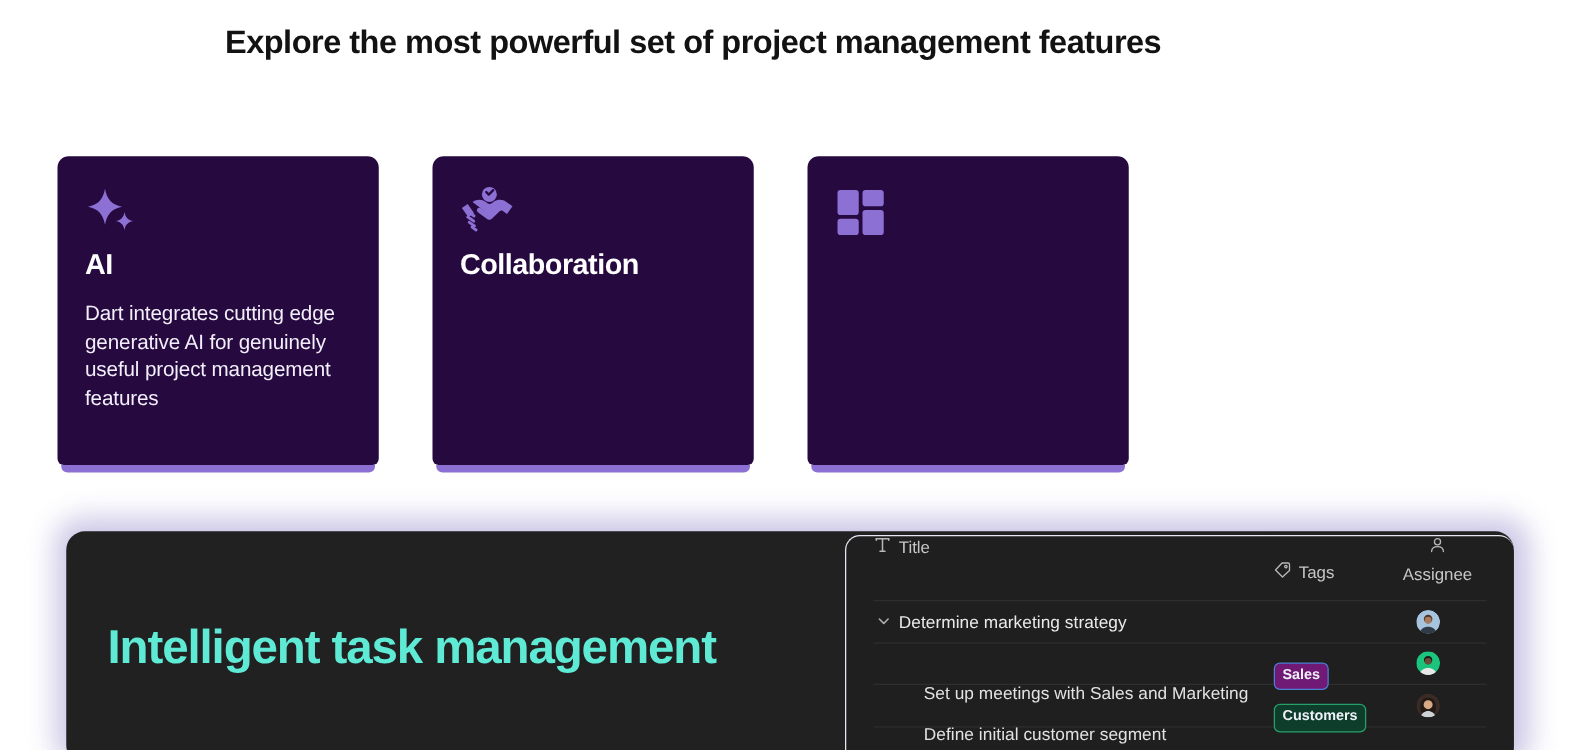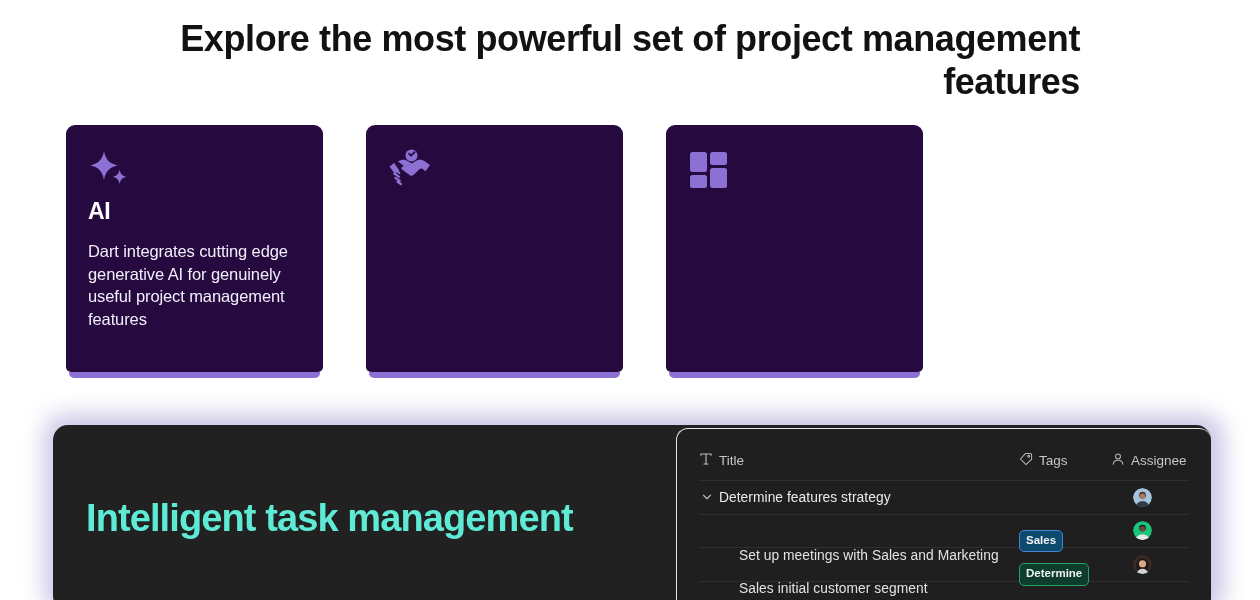--- a/index.html
+++ b/index.html
@@ -9,33 +9,33 @@
     font-family: "Liberation Sans", sans-serif;
     overflow: hidden;
   }
   .page { position: relative; width: 1260px; height: 600px; }
 
   
   .headline {
     position: absolute;
     left: 0; top: 18px;
     width: 1260px;
-    text-align: right;
-    font-size: 36px;
+    text-align: left;
+    font-size: 26px;
     font-weight: 700;
     line-height: 1.19;
     letter-spacing: -0.4px;
     color: #121212;
     padding: 0 180px;
   }
 
   
   .cards {
     position: absolute;
-    left: 66px; top: 125px;
+    left: 46px; top: 125px;
     width: 1065px;
     display: flex;
     gap: 43px;
   }
   .card-wrap { width: 257px; position: relative; }
   .card {
     position: relative;
     width: 257px;
     height: 247px;
     background: #25093f;
@@ -111,48 +111,48 @@
     border-radius: 12px 12px 0 0;
     overflow: hidden;
   }
   .task-inner { padding: 0 22px; }
   .t-row {
     display: flex;
     align-items: center;
     height: 33.5px;
     border-bottom: 1px solid #2e2e2e;
   }
-  .t-head { height: 52px; align-items: flex-end; padding-bottom: 11px; }
+  .t-head { height: 52px; align-items: flex-start; padding-bottom: 11px; }
   .t-head .c { color: #c6c6c6; font-size: 13.5px; display: flex; align-items: center; gap: 6px; }
   .c-title { flex: 1; min-width: 0; }
   .c-tags  { width: 92px; display: flex; align-items: center; gap: 6px; margin-top: 20px; }
   .c-assignee { width: 78px; display: flex; align-items: center; gap: 6px; }
   .t-row .c-assignee { justify-content: flex-start; padding-left: 22px; }
-  .t-head .c-assignee { padding-left: 0; }
+  .t-head .c-assignee { padding-left: 0; flex-direction: column; }
 
   .task-name {
     color: #e2e2e2;
     font-size: 13.8px;
     letter-spacing: 0.05px;
     white-space: nowrap;
   }
   .grouprow .task-name { color: #eaeaea; }
   .indent { padding-left: 40px; margin-top: 48px; }
   .chev { width: 16px; display: inline-flex; align-items: center; justify-content: center; margin-right: 4px; }
 
   .tag {
     display: inline-block;
     font-size: 11.5px;
     font-weight: 600;
     line-height: 1;
     padding: 4px 6px 5px;
     border-radius: 5px;
     color: #eef2f8;
   }
-  .tag-blue  { background: #0c4a6e; border: 1.4px solid #4a7fd4; text-align: right; }
+  .tag-blue  { background: #701a75; border: 1.4px solid #4a7fd4; text-align: right; }
   .tag-green { background: #0e3d2c; border: 1.4px solid #28a06a; }
 
   .avatar {
     width: 19px; height: 19px;
     border-radius: 50%;
     overflow: hidden;
     position: relative;
     flex: none;
   }
   .avatar svg { display: block; }
@@ -187,20 +187,21 @@
             <circle cx="23.5" cy="6.5" r="6" fill="#8d70d3"></circle>
             <path d="M21 4.6 l2 2.1 3.6-3.6" stroke="#25093f" stroke-width="1.8" fill="none" stroke-linecap="round" stroke-linejoin="round"></path>
             <path d="M10 12.5 c3.5-2.4 7.5-2.4 10.6 0 l1.4 1.1 c1 .8 2.4 .8 3.4 0 l1.6-1.2 c3.2-2.2 7-2.1 10.4 .3 l4.6 3.3 -4.4 6.2 -3.3-2.4 c-.8-.6-1.9-.5-2.6 .2 l-6.2 6 c-1 1-2.5 1.1-3.6 .3 l-7.6-5.5 c-.9-.6-1.1-1.8-.5-2.7 .6-.9 1.8-1.1 2.7-.5 l4.6 3.3" fill="#8d70d3"></path>
             <path d="M6.5 20.5 c1.6 1 3.2 2.1 4.8 3.3" stroke="#8d70d3" stroke-width="2.3" stroke-linecap="round" fill="none"></path>
             <path d="M6.2 24.6 c1.6 1 3.2 2.1 4.8 3.3" stroke="#8d70d3" stroke-width="2.3" stroke-linecap="round" fill="none"></path>
             <path d="M7.4 28.9 c1.4 .9 2.8 1.9 4.2 2.9" stroke="#8d70d3" stroke-width="2.3" stroke-linecap="round" fill="none"></path>
             <path d="M9.6 32.7 c1.1 .7 2.2 1.5 3.3 2.3" stroke="#8d70d3" stroke-width="2.3" stroke-linecap="round" fill="none"></path>
             <path d="M1.5 17.4 l4.6-3.3 5.2 7.4 -4.6 3.3z" fill="#8d70d3"></path>
           </svg>
         </div>
+        <div class="card-title">Collaboration</div>
       </div>
       <div class="card-accent"></div>
     </div>
 
     <div class="card-wrap">
       <div class="card">
         <div class="card-icon">
           <svg width="42" height="40" viewBox="0 0 42 40">
             <rect x="2" y="3" width="17" height="20" rx="2.5" fill="#8d70d3"></rect>
             <rect x="22" y="3" width="17" height="13" rx="2.5" fill="#8d70d3"></rect>
@@ -254,21 +255,21 @@
         </div>
       </div>
 
       <div class="t-row grouprow">
         <div class="c-title" style="display:flex;align-items:center;">
           <span class="chev">
             <svg width="12" height="12" viewBox="0 0 12 12" fill="none" stroke="#b0b0b0" stroke-width="1.3" stroke-linecap="round" stroke-linejoin="round">
                 <path d="M2.5 4.2 L6 7.8 9.5 4.2"></path>
               </svg>
           </span>
-          <span class="task-name">Determine features strategy</span>
+          <span class="task-name">Determine marketing strategy</span>
         </div>
         <div class="c-tags"></div>
         <div class="c-assignee">
           <span class="avatar">
             <svg width="19" height="19" viewBox="0 0 20 20">
               <circle cx="10" cy="10" r="10" fill="#a7c4de"></circle>
               <circle cx="10" cy="7.6" r="3.6" fill="#4d3526"></circle>
               <circle cx="10" cy="8.6" r="2.9" fill="#a8795c"></circle>
               <path d="M2.6 20 c.8-4 3.8-6 7.4-6 s6.6 2 7.4 6 z" fill="#2f3b46"></path>
             </svg>
@@ -290,24 +291,24 @@
               <circle cx="10" cy="7.4" r="3.5" fill="#1a1a1a"></circle>
               <circle cx="10" cy="8.4" r="2.8" fill="#6b4b36"></circle>
               <path d="M2.6 20 c.8-3.9 3.8-5.8 7.4-5.8 s6.6 1.9 7.4 5.8 z" fill="#e8e8e8"></path>
             </svg>
           </span>
         </div>
       </div>
 
       <div class="t-row">
         <div class="c-title indent">
-          <span class="task-name">Sales initial customer segment</span>
+          <span class="task-name">Define initial customer segment</span>
         </div>
         <div class="c-tags">
-          <span class="tag tag-green">Determine</span>
+          <span class="tag tag-green">Customers</span>
         </div>
         <div class="c-assignee">
           <span class="avatar">
             <svg width="19" height="19" viewBox="0 0 20 20">
               <circle cx="10" cy="10" r="10" fill="#3a2b26"></circle>
               <path d="M3.4 11 c0-5 2.6-7.6 6.6-7.6 s6.6 2.6 6.6 7.6 c0 3-1 5-1 5 H4.4 s-1-2-1-5z" fill="#221814"></path>
               <circle cx="10" cy="9.2" r="3.8" fill="#d9a886"></circle>
               <path d="M3.6 20 c.9-3.6 3.6-5.4 6.4-5.4 s5.5 1.8 6.4 5.4 z" fill="#cfd3d6"></path>
             </svg>
           </span>

